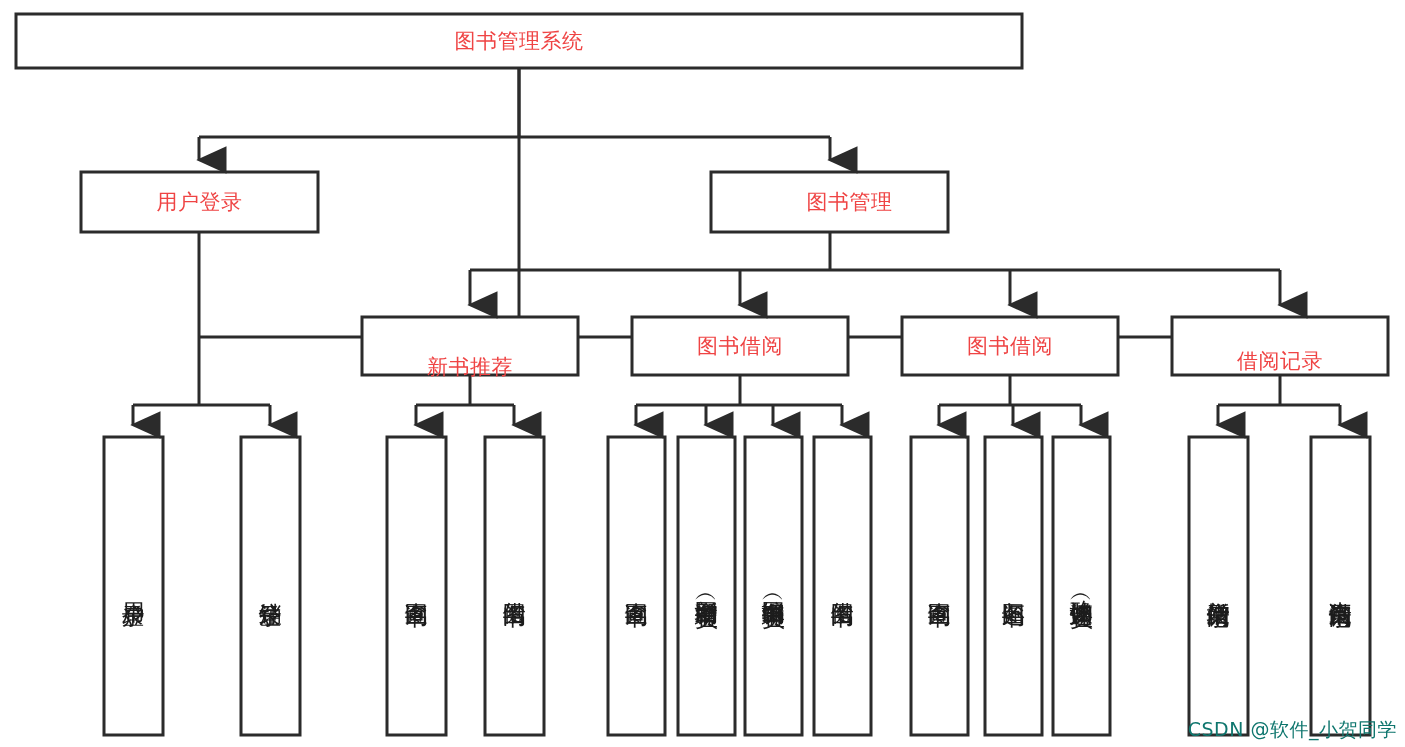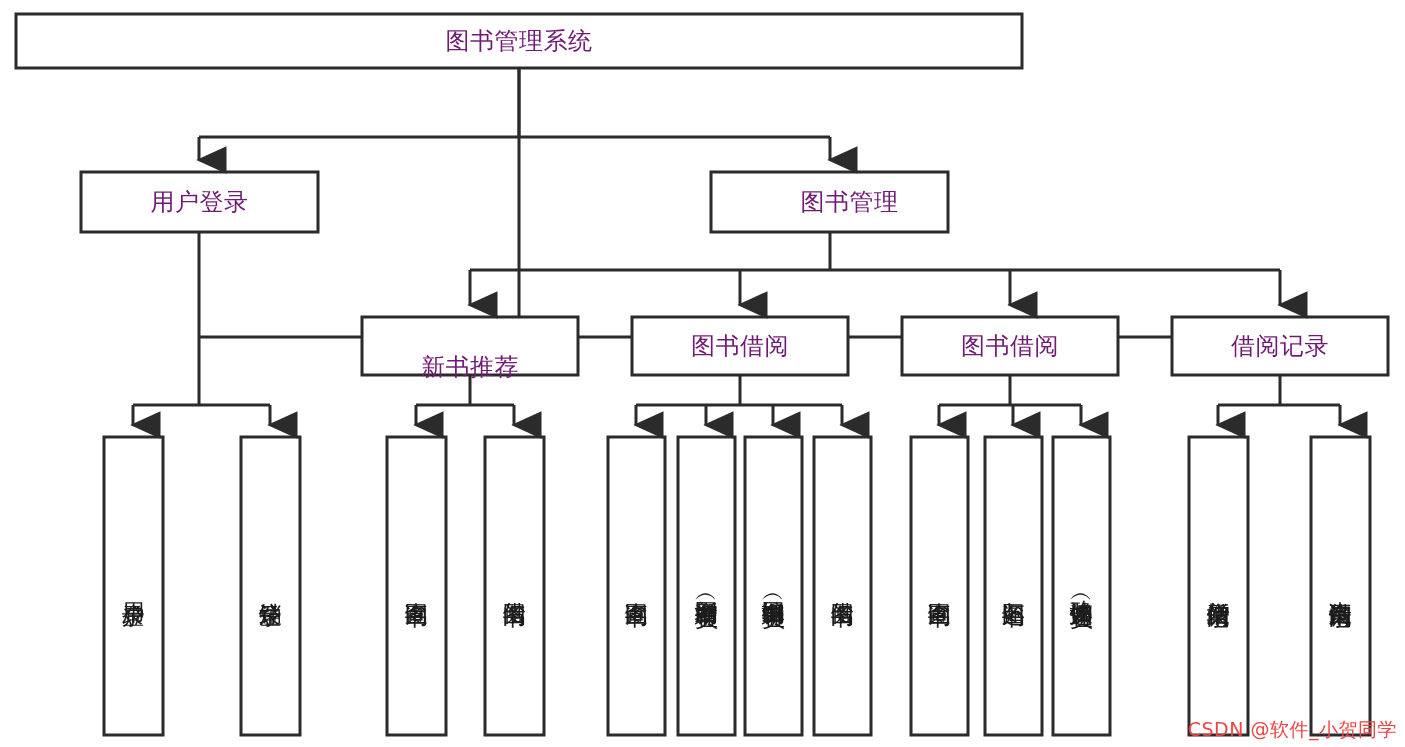--- a/index.html
+++ b/index.html
@@ -60,32 +60,32 @@
   }
   .htext-wrap {
     position: absolute;
     display: flex;
     align-items: center;
     justify-content: center;
     pointer-events: none;
   }
   .htext {
     font-family: "DejaVu Sans", "Liberation Sans", sans-serif;
-    font-size: 24px;
-    color: #701a75;
+    font-size: 21px;
+    color: #ef4444;
     white-space: nowrap;
     letter-spacing: 0.5px;
   }
   #watermark {
     position: absolute;
     right: 8px;
     bottom: 4px;
     font-family: "DejaVu Sans", "Liberation Sans", sans-serif;
     font-size: 19px;
-    color: #ef4444;
+    color: #0f766e;
     letter-spacing: 0.5px;
     white-space: nowrap;
   }
 </style>
 </head>
 <body>
 
 <div id="diagram-root">
 
   <svg id="flow" viewBox="0 0 1405 747">
@@ -180,21 +180,21 @@
 
   <div class="htext-wrap" style="left:362px; top:317px; width:216px; height:58px;margin-top:21px;">
     <span class="htext">新书推荐</span>
   </div>
   <div class="htext-wrap" style="left:632px; top:317px; width:216px; height:58px;border-radius:26px;">
     <span class="htext">图书借阅</span>
   </div>
   <div class="htext-wrap" style="left:902px; top:317px; width:216px; height:58px;">
     <span class="htext">图书借阅</span>
   </div>
-  <div class="htext-wrap" style="left:1172px; top:317px; width:216px; height:58px;">
+  <div class="htext-wrap" style="left:1172px; top:317px; width:216px; height:58px;align-items:flex-end;">
     <span class="htext">借阅记录</span>
   </div>
 
   <div class="vtext-wrap" style="left:104px; top:437px; width:59px; height:298px;">
     <span class="vtext">用户登录</span>
   </div>
   <div class="vtext-wrap" style="left:241px; top:437px; width:59px; height:298px;">
     <span class="vtext">注销登录</span>
   </div>
 

